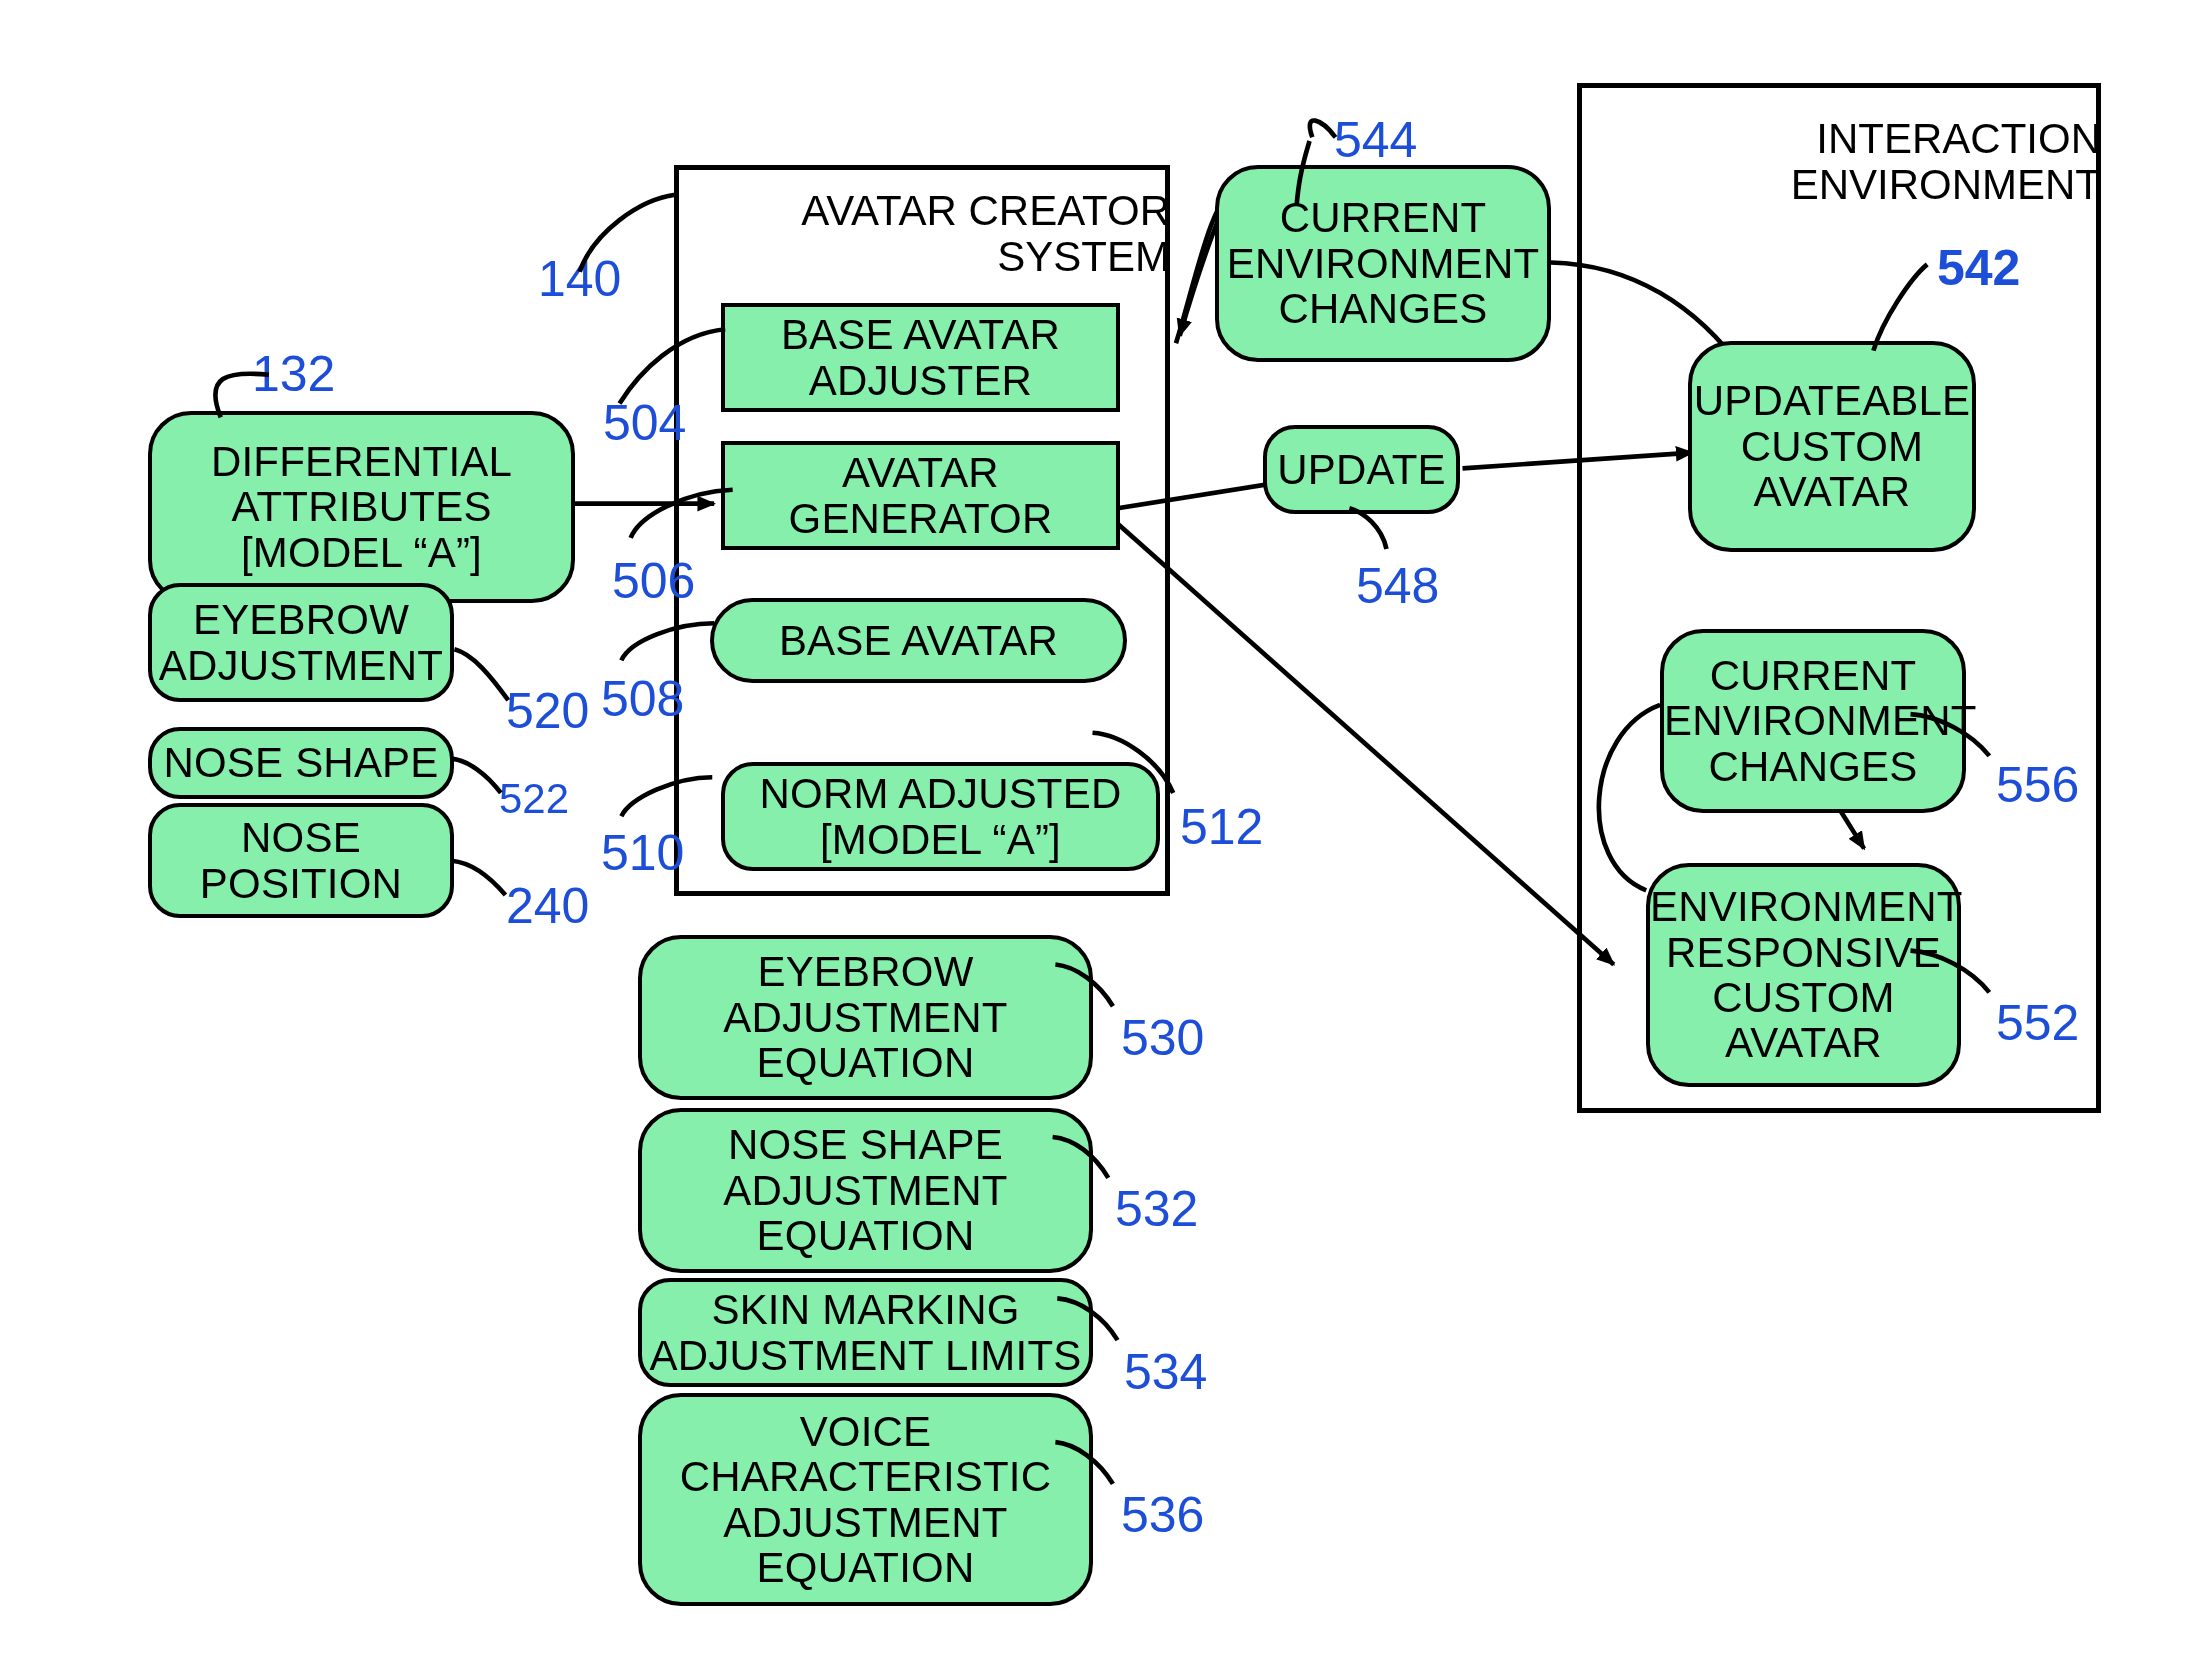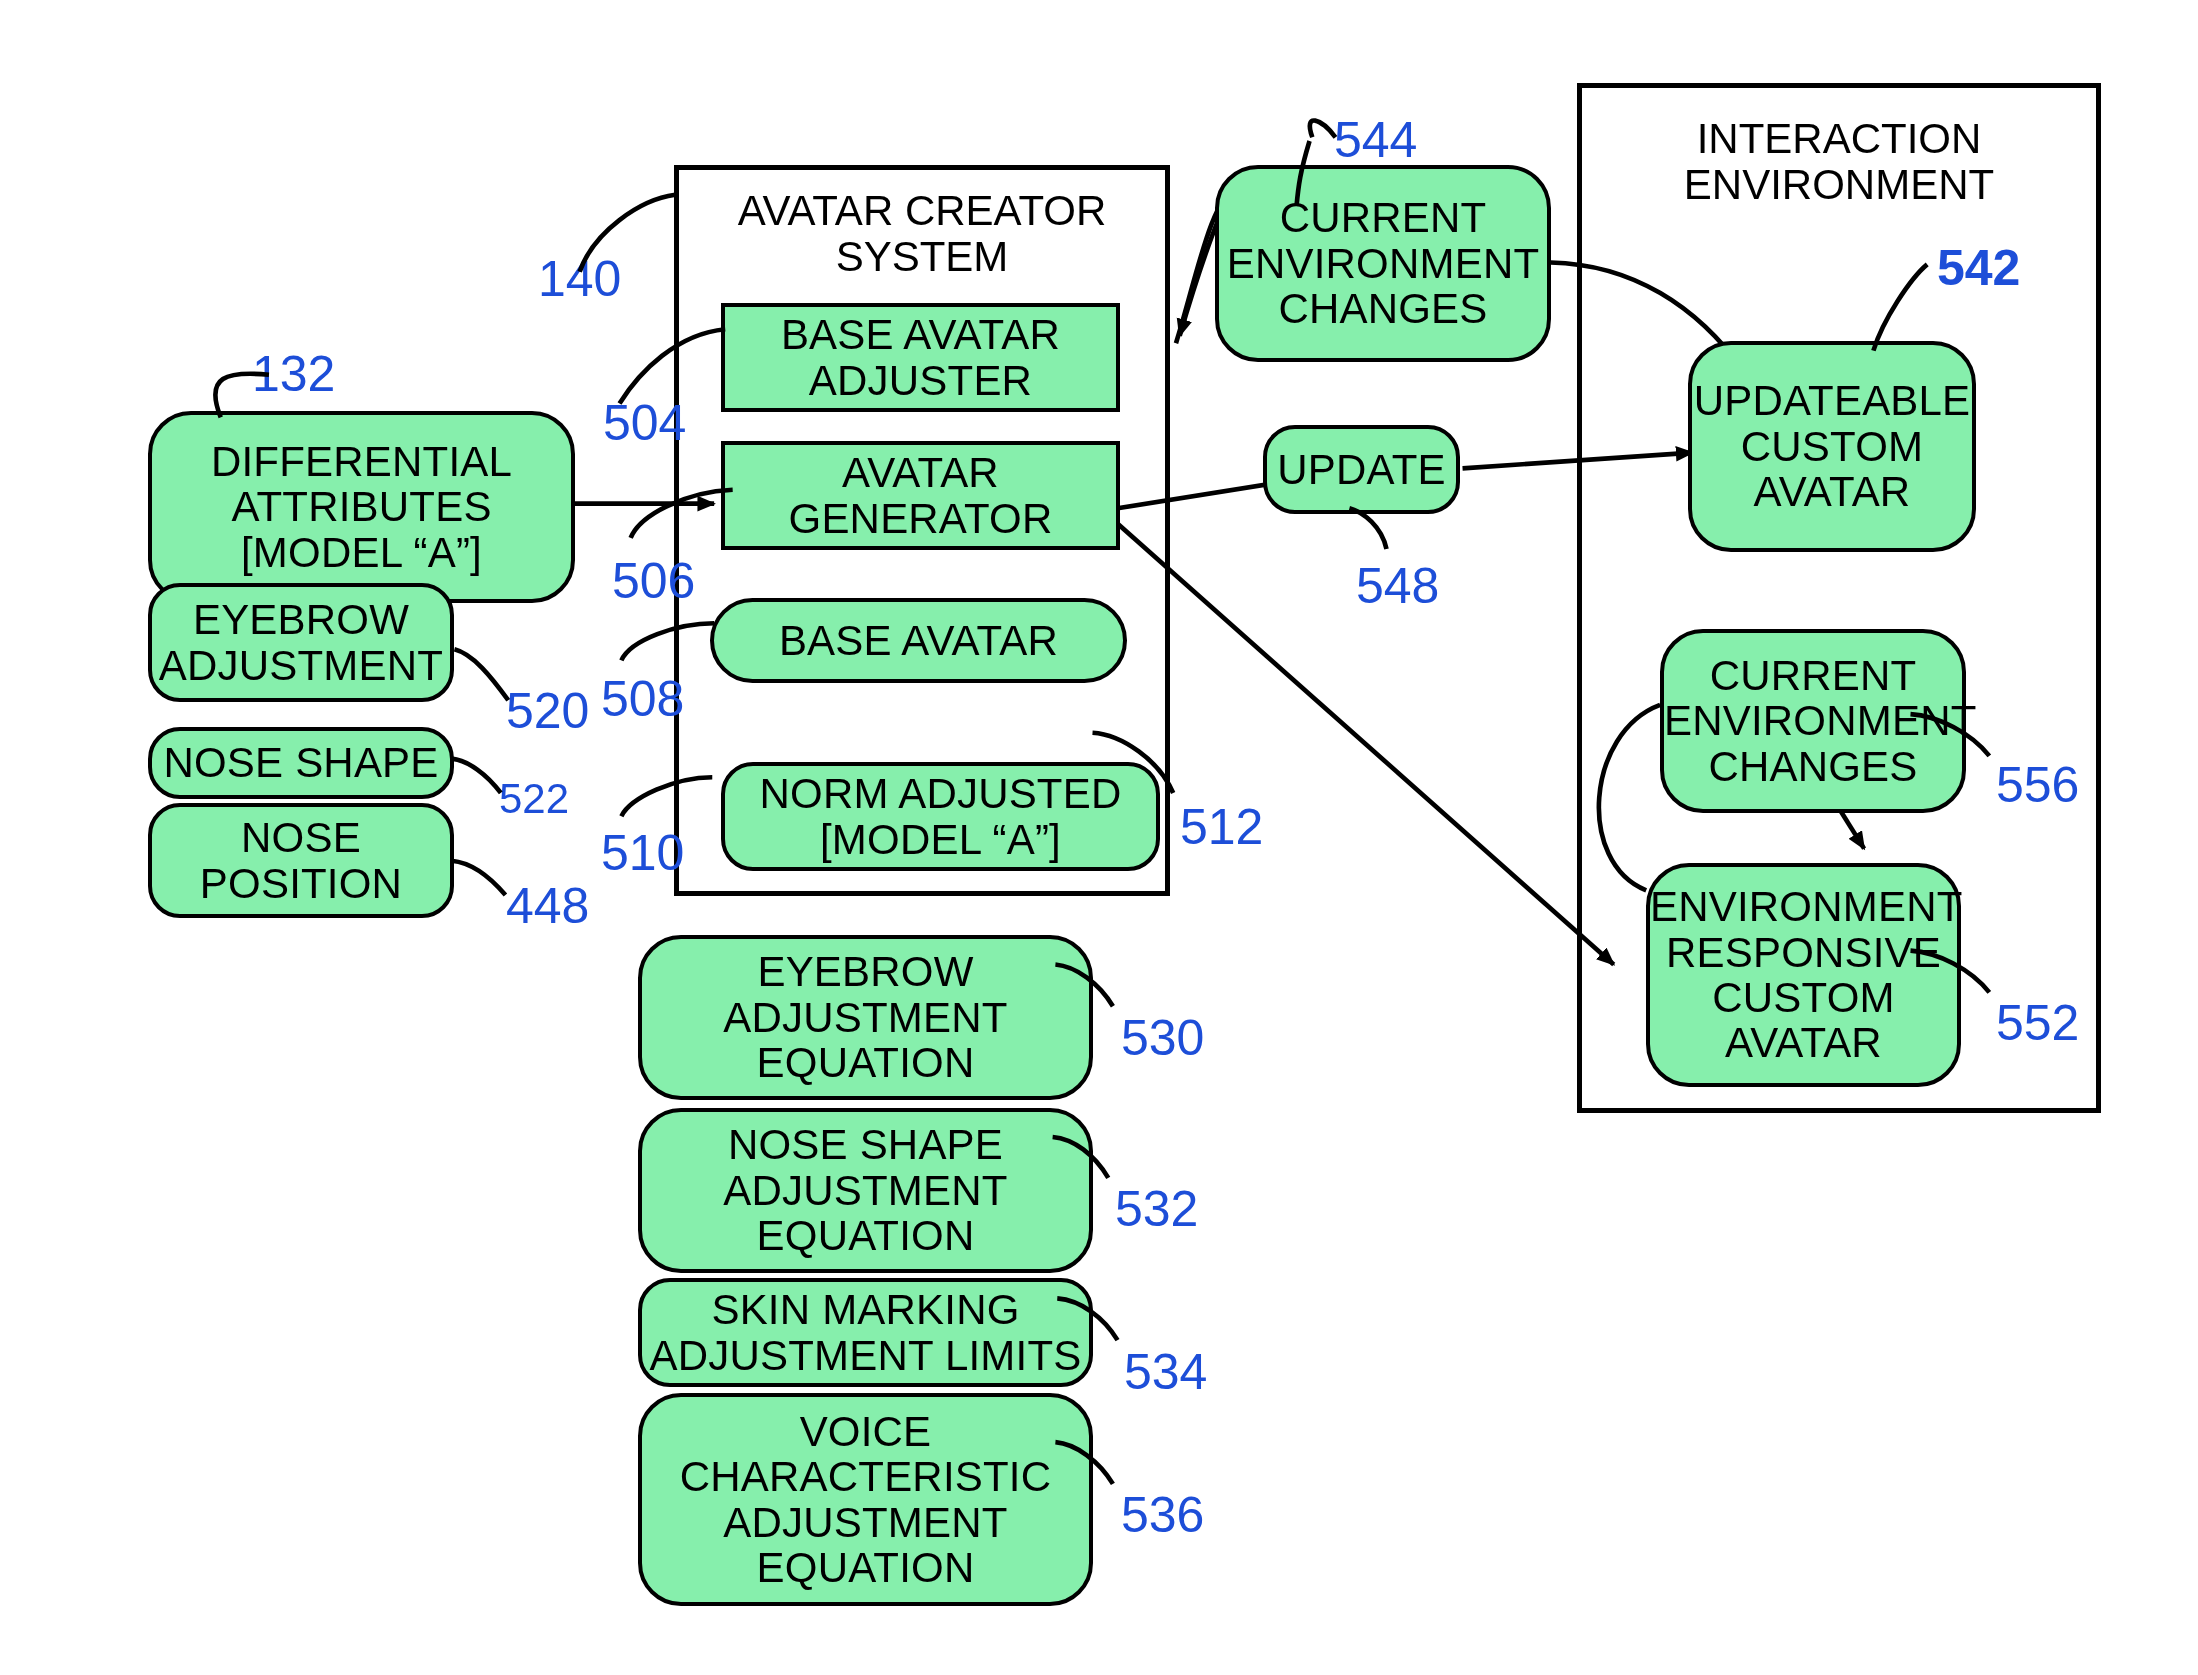--- a/index.html
+++ b/index.html
@@ -43,21 +43,21 @@
   
   .panel {
     position: absolute;
     box-sizing: border-box;
     background: transparent;
     border: 5.6px solid #000000;
     border-radius: 0;
   }
   .panel-title {
     position: absolute;
-    text-align: center;
+    text-align: right;
     white-space: pre-line;
     line-height: 1.1;
   }
   
   .ref {
     position: absolute;
     font-family: "Liberation Sans", sans-serif;
     color: #1d4ed8;
     white-space: nowrap;
   }
@@ -166,21 +166,21 @@
 
   <div class="node rounded-sm" style="left:148px; top:727px; width:306px; height:72px; font-size:42px;">
     <span class="lbl">NOSE SHAPE</span>
   </div>
   <div class="ref" style="left:499px; top:775px; font-size:42px;">522</div>
 
   <div class="node rounded-sm" style="left:148px; top:803px; width:306px; height:115px; font-size:42px;">
     <span class="lbl">NOSE
 POSITION</span>
   </div>
-  <div class="ref" style="left:506px; top:877px; font-size:50px;">448</div>
+  <div class="ref" style="left:506px; top:877px; font-size:50px;">240</div>
 
   <div class="panel" style="left:674px; top:165px; width:496px; height:731px;"></div>
   <div class="panel-title" style="left:674px; top:188px; width:496px; font-size:42px;">AVATAR CREATOR
 SYSTEM</div>
   <div class="ref" style="left:538px; top:250px; font-size:50px;">140</div>
 
   <div class="node sharp" style="left:721px; top:303px; width:399px; height:109px; font-size:42px;">
     <span class="lbl">BASE AVATAR
 ADJUSTER</span>
   </div>

